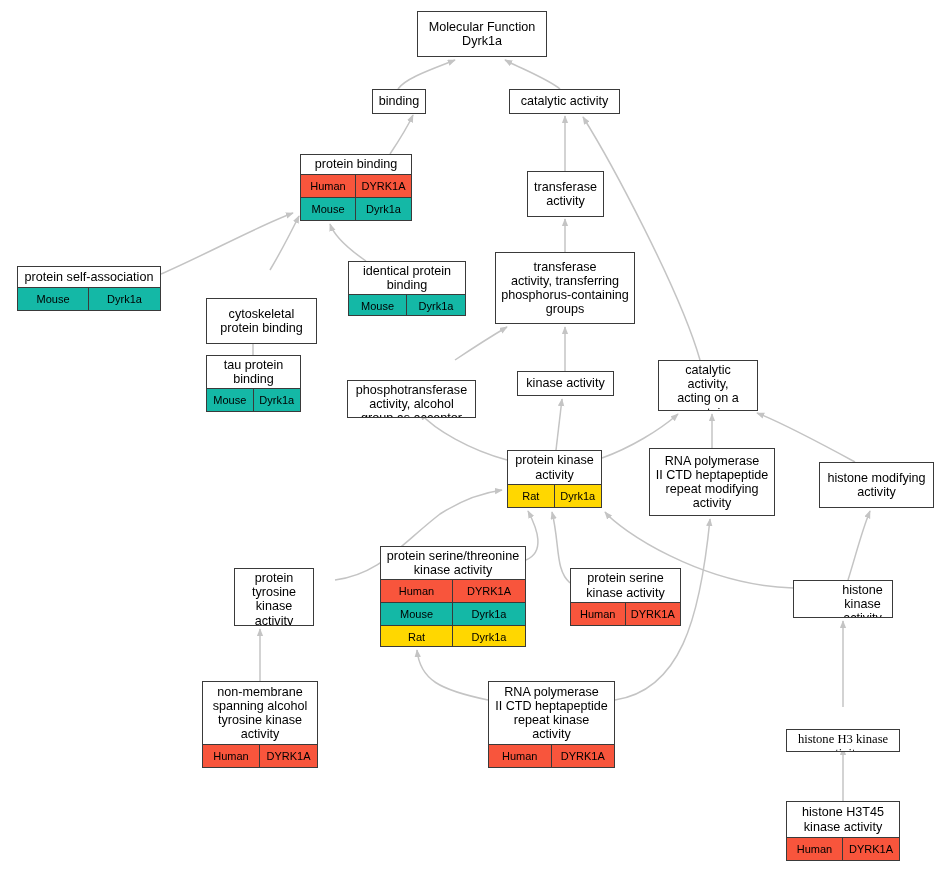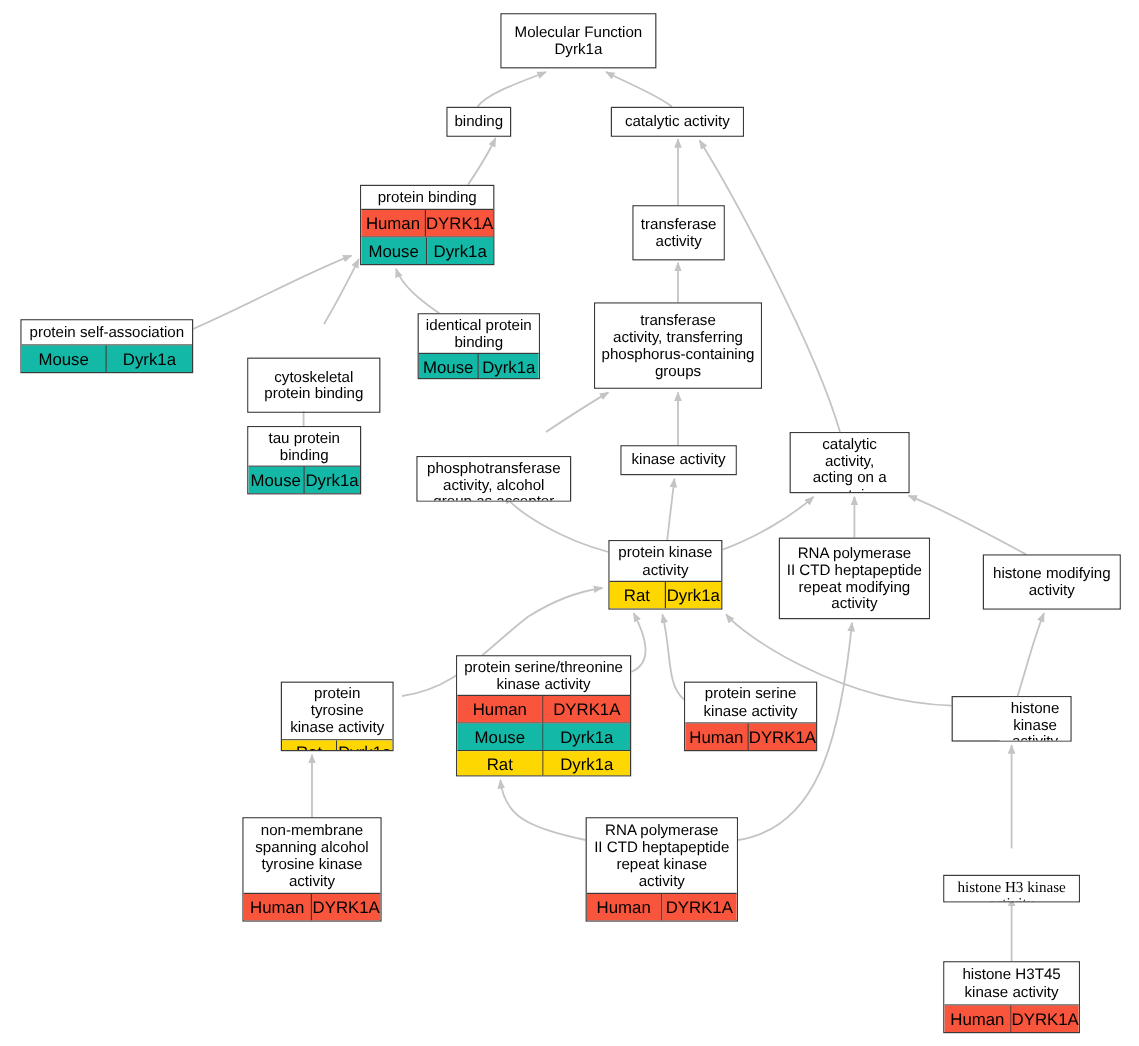--- a/index.html
+++ b/index.html
@@ -49,21 +49,21 @@
     display: flex;
     flex: 0 0 auto;
     height: 22px;
     border-top: 1.2px solid #3a3a3a;
   }
   .ann-cell {
     flex: 1 1 50%;
     display: flex;
     align-items: center;
     justify-content: center;
-    font-size: 14px;
+    font-size: 11px;
     line-height: 13px;
     color: #000000;
     box-sizing: border-box;
   }
   .ann-cell.left {
     border-right: 1.2px solid #3a3a3a;
   }
   .sp-human { background: #f8553c; }
   .sp-mouse { background: #14b8a6; }
   .sp-rat   { background: #ffd700; }
@@ -136,21 +136,21 @@
         <div class="node-title">protein self-association</div>
         <div class="ann-row">
           <div class="ann-cell left sp-mouse">Mouse</div>
           <div class="ann-cell sp-mouse">Dyrk1a</div>
         </div>
       </div>
       <div class="node" style="left: 206px; top: 270px; width: 111px; height: 46px; margin-top: 28px;">
         <div class="node-title">cytoskeletal
 protein binding</div>
       </div>
-      <div class="node" style="left: 348px; top: 261px; width: 102px; height: 55px;">
+      <div class="node" style="left: 348px; top: 261px; width: 118px; height: 55px;">
         <div class="node-title">identical protein
 binding</div>
         <div class="ann-row">
           <div class="ann-cell left sp-mouse">Mouse</div>
           <div class="ann-cell sp-mouse">Dyrk1a</div>
         </div>
       </div>
       <div class="node" style="left: 495px; top: 252px; width: 140px; height: 72px;">
         <div class="node-title">transferase
 activity, transferring
@@ -189,21 +189,21 @@
       <div class="node" style="left: 649px; top: 448px; width: 126px; height: 68px;">
         <div class="node-title">RNA polymerase
 II CTD heptapeptide
 repeat modifying
 activity</div>
       </div>
       <div class="node" style="left: 819px; top: 462px; width: 115px; height: 46px; justify-content: flex-end;">
         <div class="node-title">histone modifying
 activity</div>
       </div>
-      <div class="node" style="left: 234px; top: 568px; width: 94px; height: 58px;">
+      <div class="node" style="left: 234px; top: 568px; width: 80px; height: 58px;">
         <div class="node-title">protein tyrosine
 kinase activity</div>
         <div class="ann-row">
           <div class="ann-cell left sp-rat">Rat</div>
           <div class="ann-cell sp-rat">Dyrk1a</div>
         </div>
       </div>
       <div class="node" style="left: 380px; top: 546px; width: 146px; height: 101px;">
         <div class="node-title">protein serine/threonine
 kinase activity</div>

